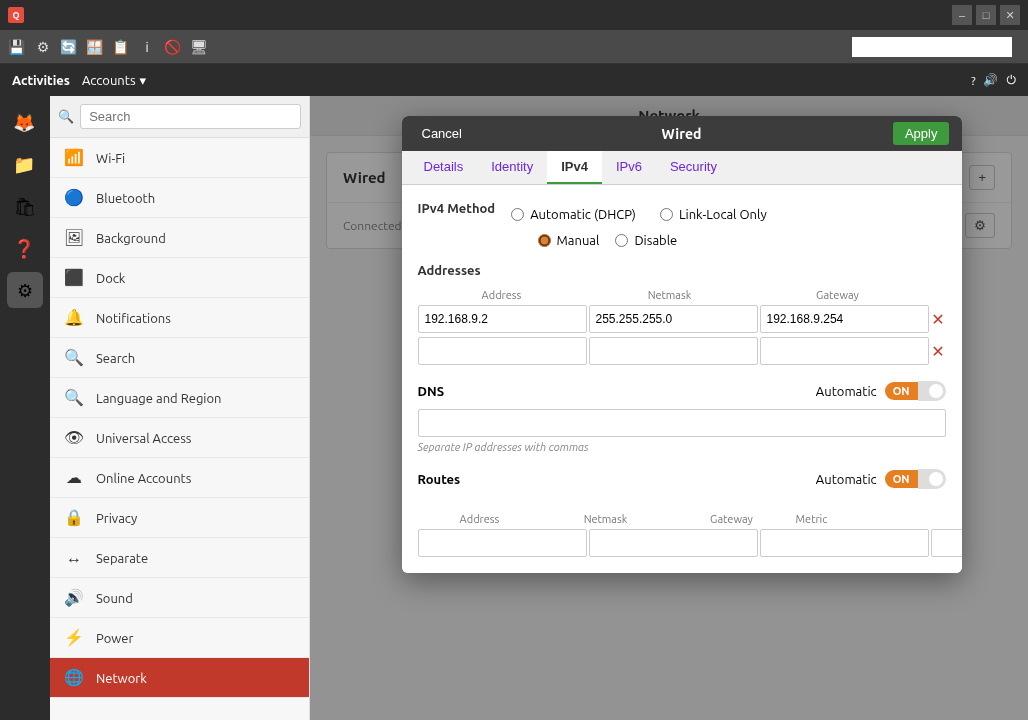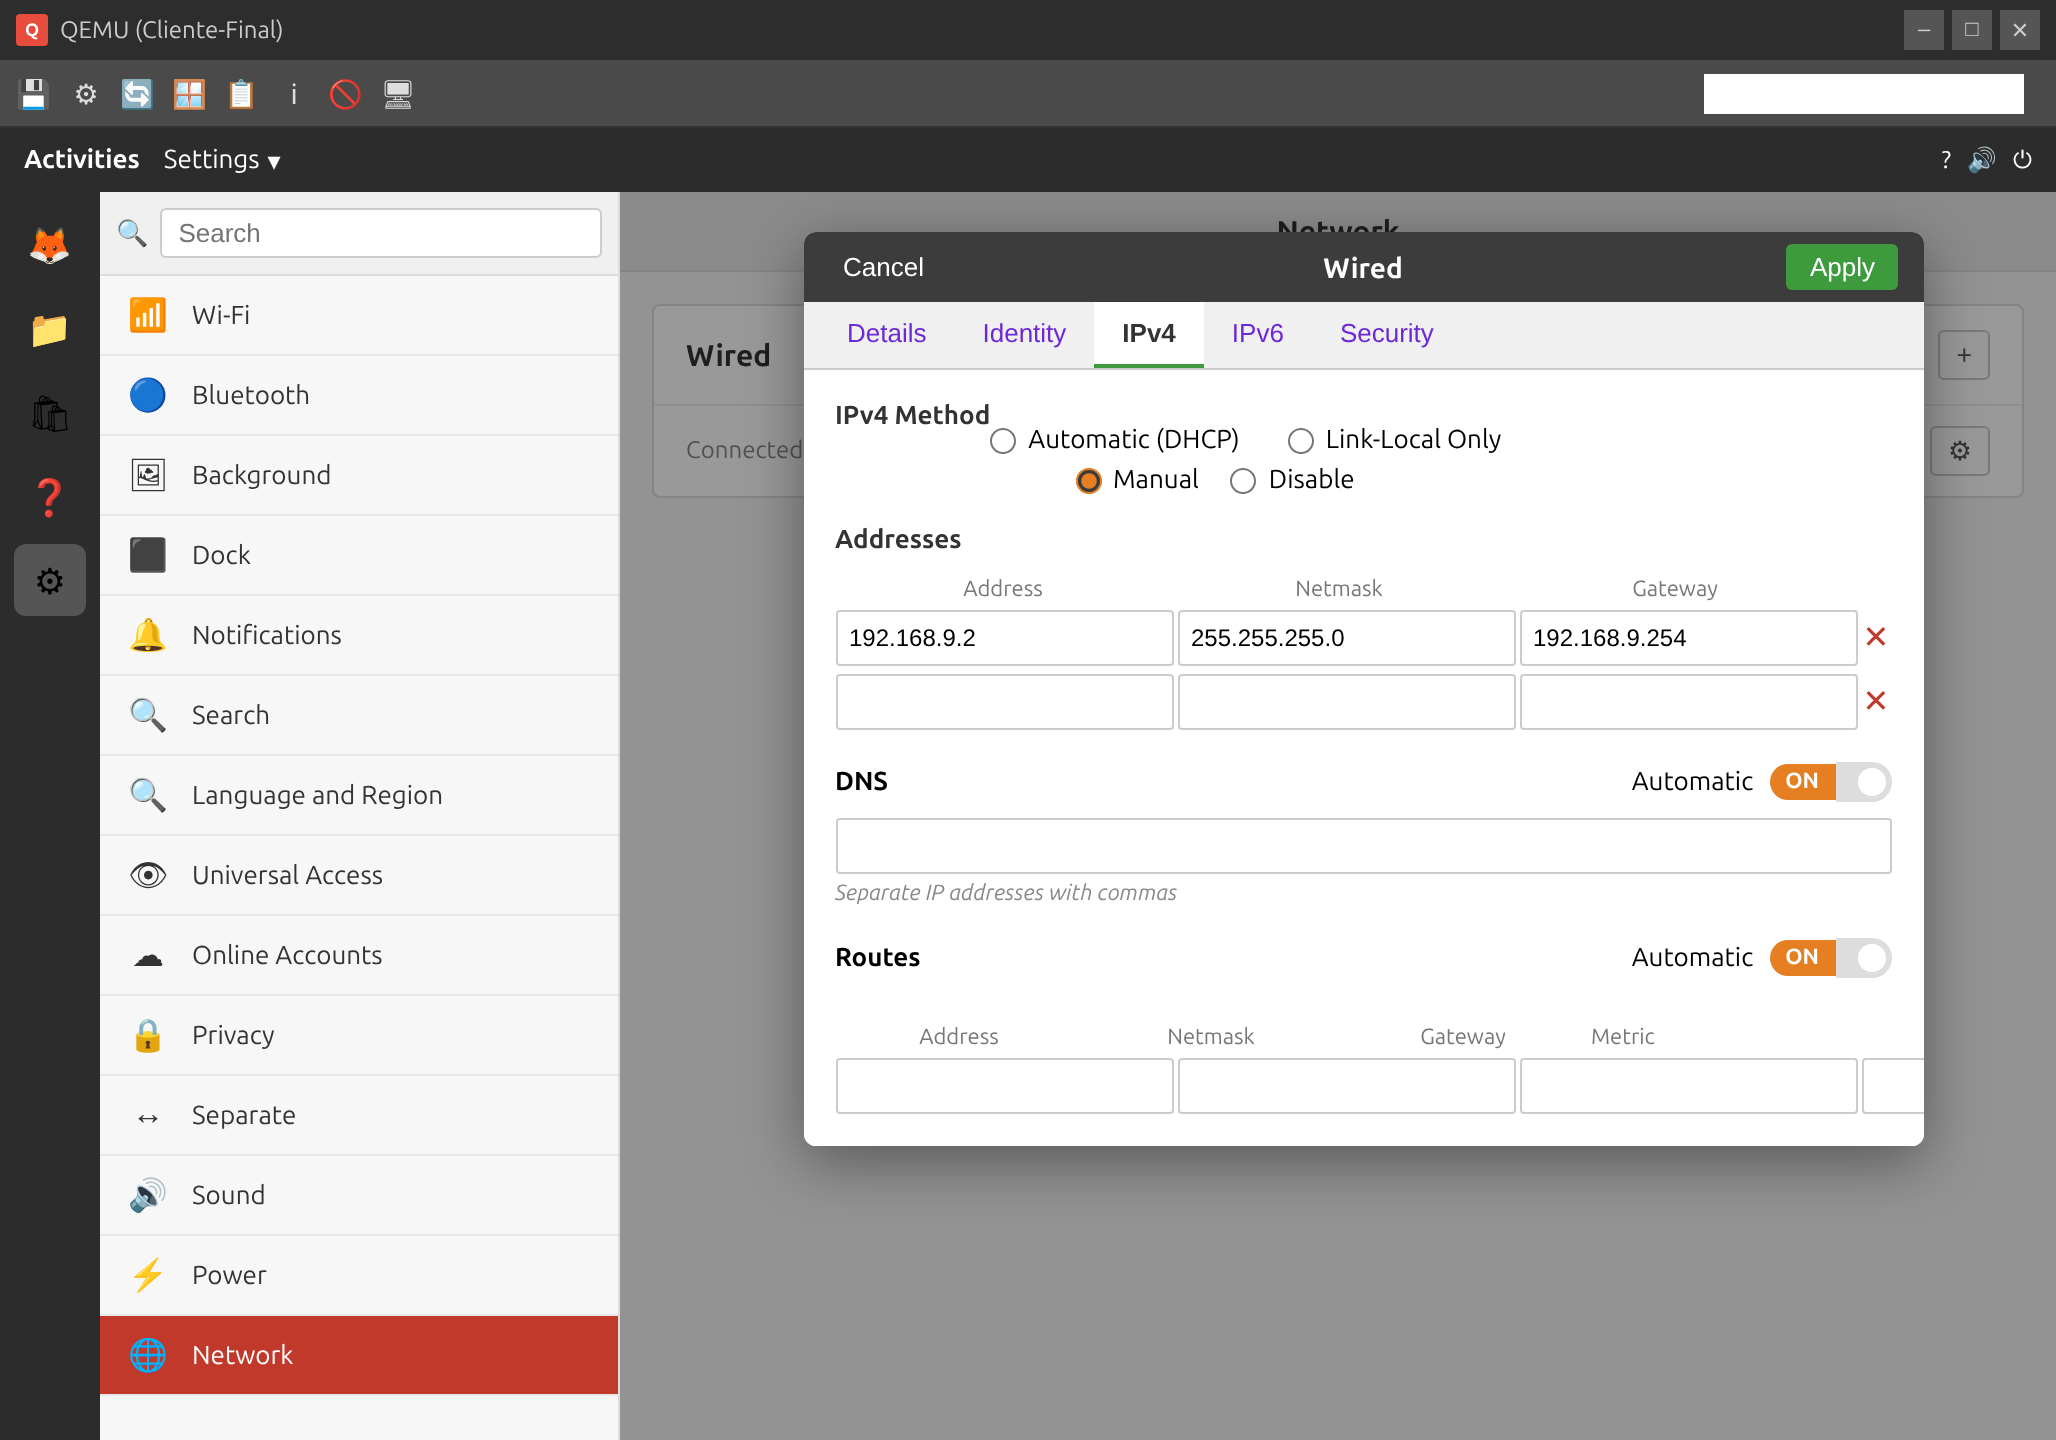--- a/index.html
+++ b/index.html
@@ -367,21 +367,20 @@
       padding: 0 6px;
       font-size: 12px;
       background: white;
     }
   </style>
 </head>
 <body>
 
 <div class="title-bar">
   <div class="title-bar-icon">Q</div>
-  <span class="title-bar-text">QEMU (Cliente-Final)</span>
   <div class="title-bar-controls">
     <button class="title-bar-btn">–</button>
     <button class="title-bar-btn">□</button>
     <button class="title-bar-btn close">✕</button>
   </div>
 </div>
 
 <div class="vm-toolbar">
   <div class="vm-toolbar-icon">💾</div>
   <div class="vm-toolbar-icon">⚙</div>
@@ -392,21 +391,21 @@
   <div class="vm-toolbar-icon" style="color:#e74c3c;">🚫</div>
   <div class="vm-toolbar-icon">🖥</div>
   <div class="vm-search-bar">
     <input type="text" style="float: right; width: 160px;">
   </div>
 </div>
 
 <div class="gnome-topbar">
   <span class="gnome-activities">Activities</span>
   <span class="gnome-settings-menu">
-    <span>Settings</span>
+    <span>Accounts</span>
     <span>▾</span>
   </span>
   <div class="gnome-status-icons">
     <span>?</span>
     <span>🔊</span>
     <span>⏻</span>
   </div>
 </div>
 
 <div class="main-layout">
@@ -515,21 +514,21 @@
           <button class="modal-tab">Details</button>
           <button class="modal-tab">Identity</button>
           <button class="modal-tab active">IPv4</button>
           <button class="modal-tab">IPv6</button>
           <button class="modal-tab">Security</button>
         </div>
 
         <div class="modal-body">
 
           <div class="ipv4-method-row">
-            <div style="display:flex; align-items:flex-end; flex-wrap:wrap;">
+            <div style="display:flex; align-items:center; gap:16px; flex-wrap:wrap;">
               <span class="form-section-title">IPv4 Method</span>
               <div class="radio-group">
                 <label class="radio-option">
                   <input type="radio" name="ipv4method" style="">
                   <span>Automatic (DHCP)</span>
                 </label>
                 <label class="radio-option">
                   <input type="radio" name="ipv4method" style="">
                   <span>Link-Local Only</span>
                 </label>

